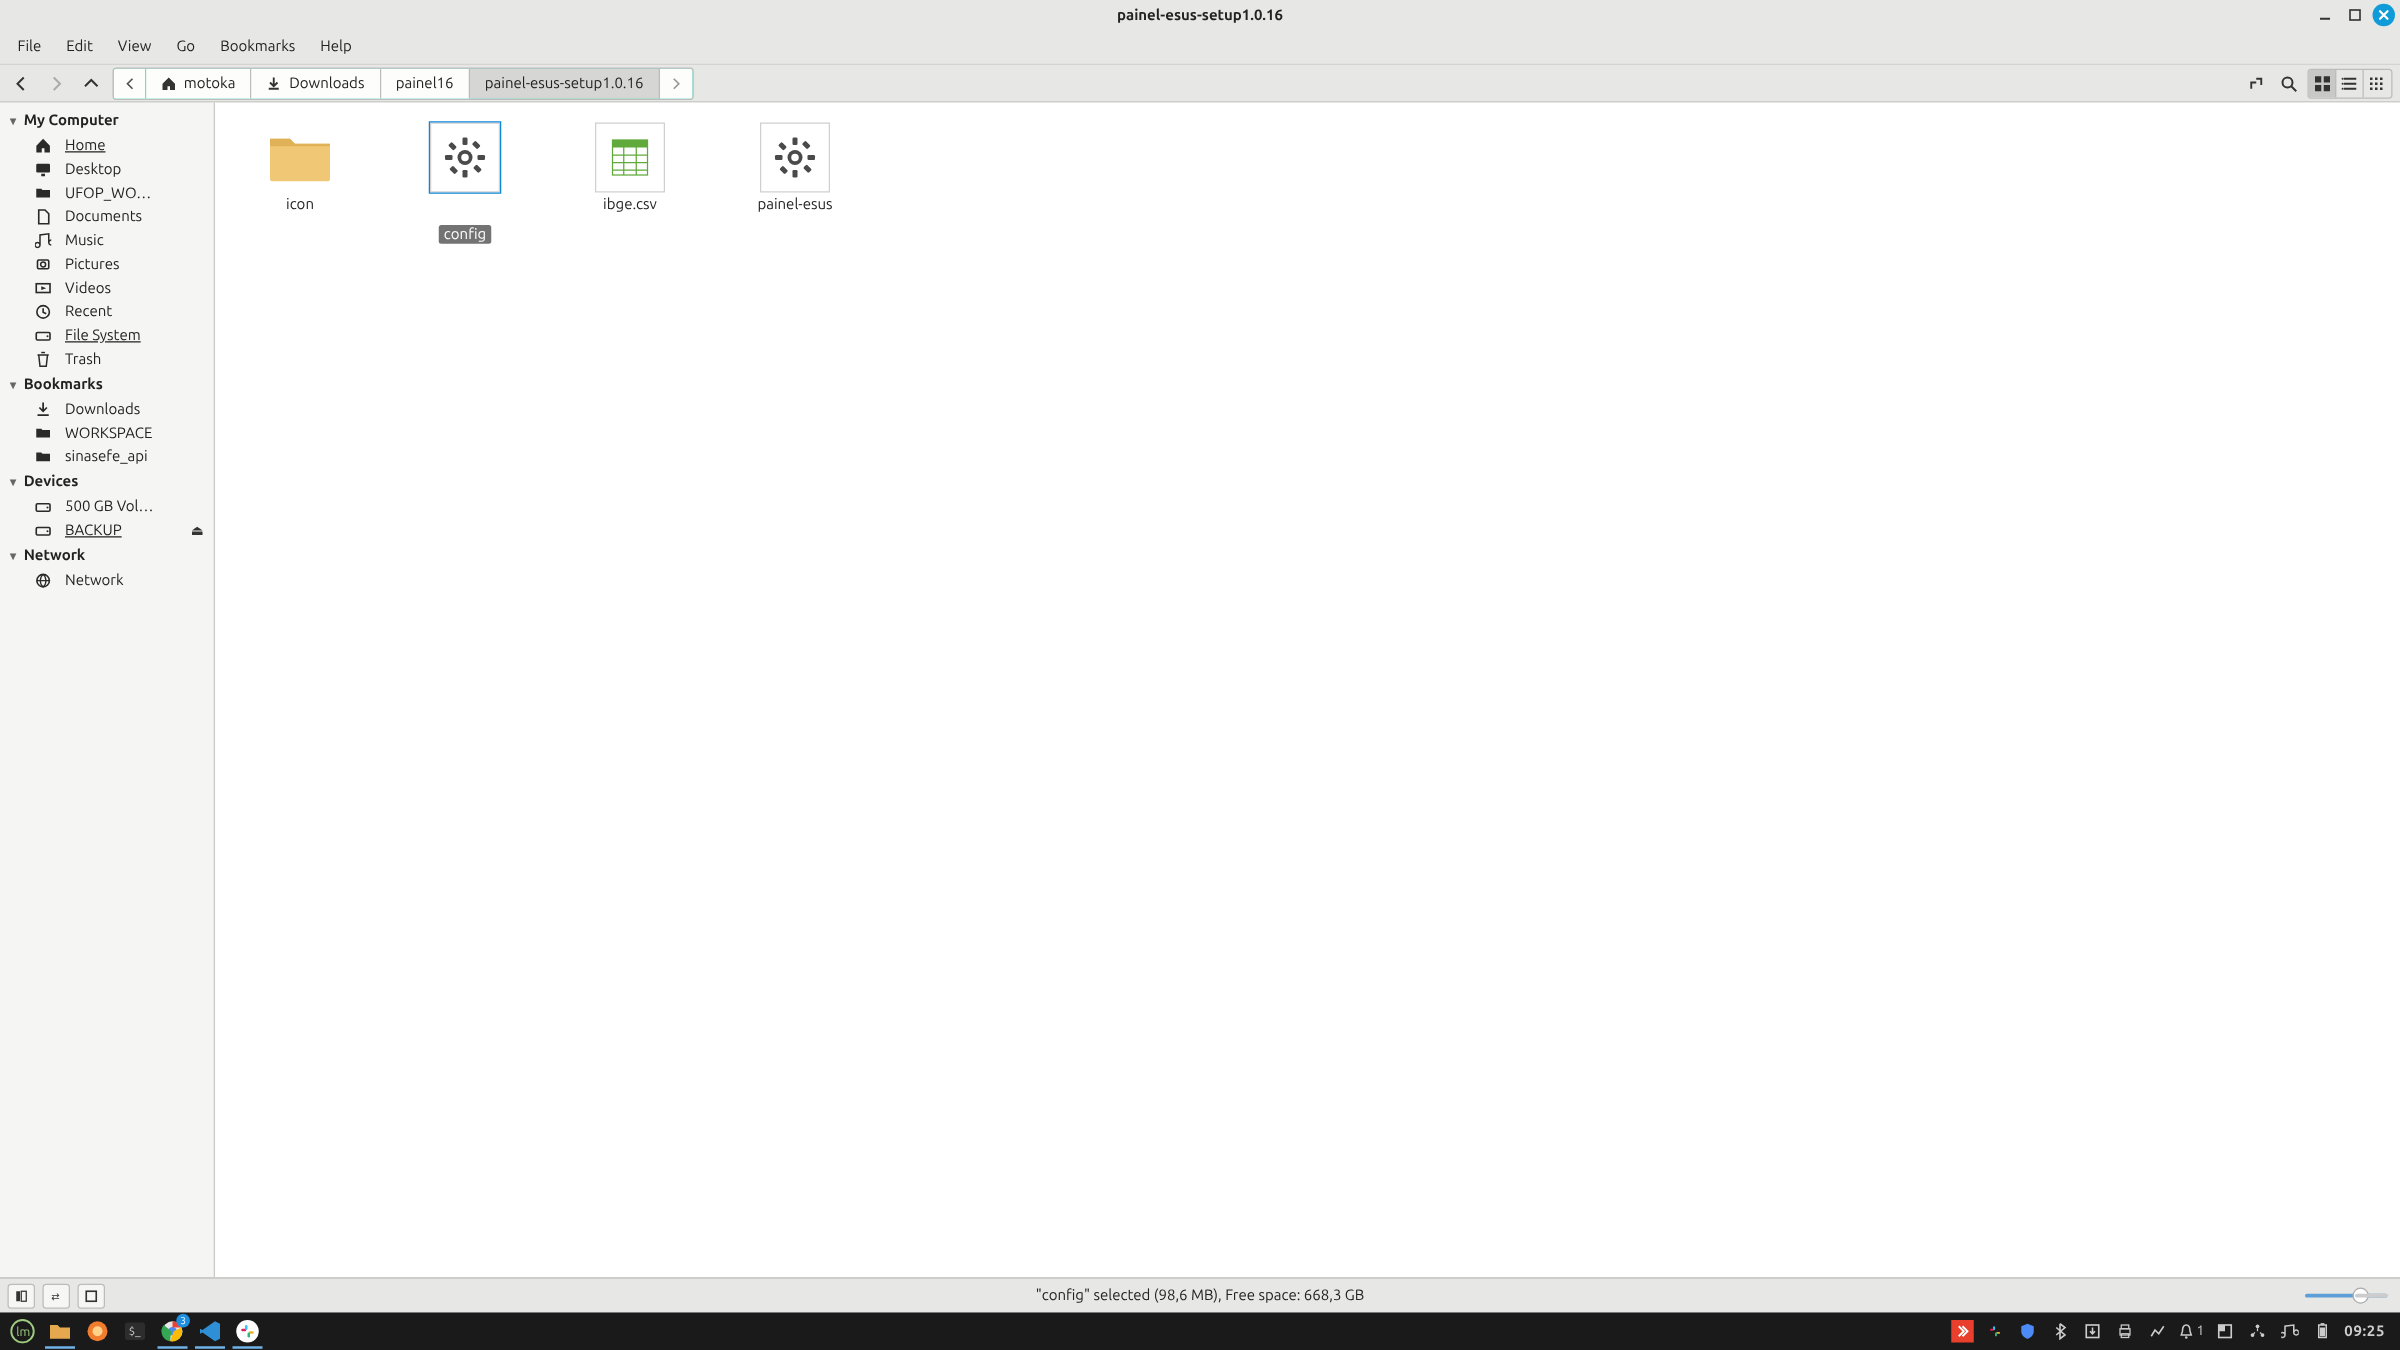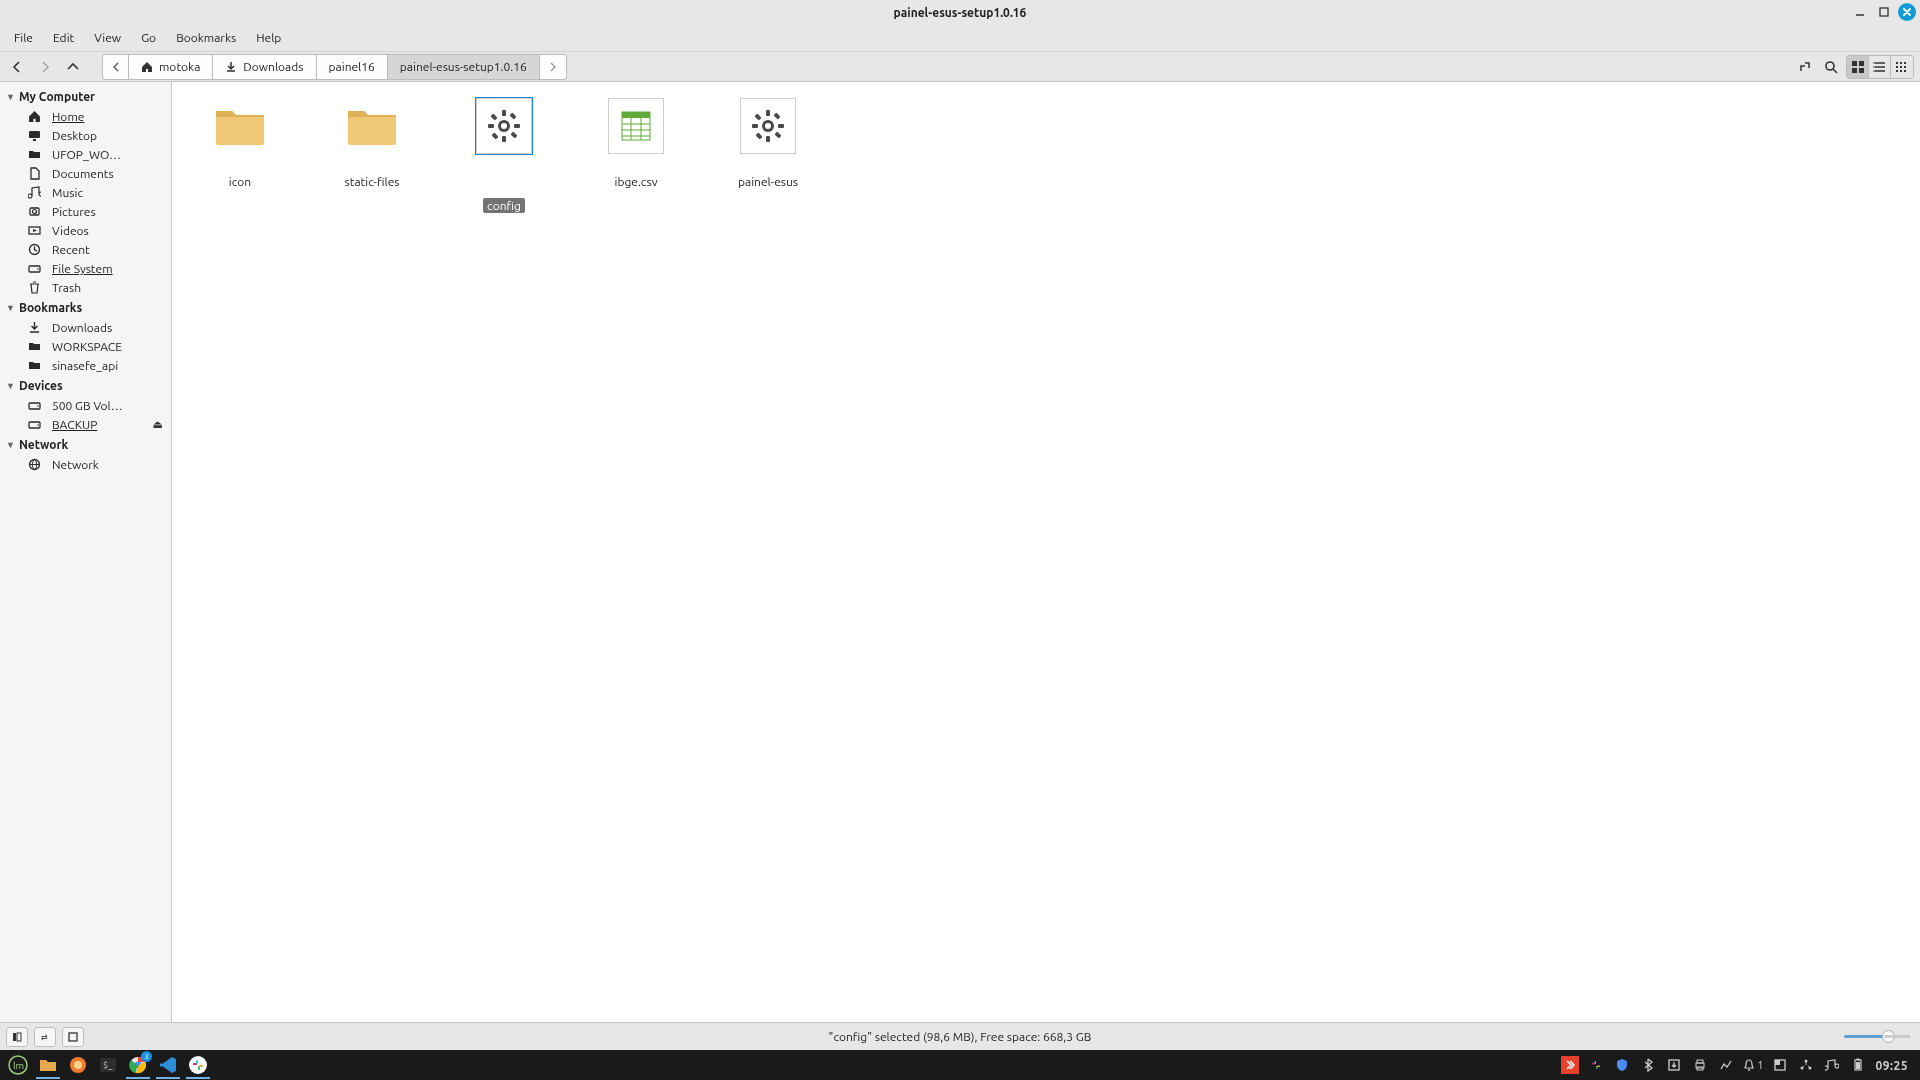--- a/index.html
+++ b/index.html
@@ -9,42 +9,42 @@
 .titlebar .win-controls { position: absolute; right: 4px; top: 2px; display: flex; gap: 4px; align-items: center; }
 .titlebar .win-btn { width: 20px; height: 20px; display:flex; align-items:center; justify-content:center; font-size:12px; color:#333; border-radius:3px; }
 .titlebar .win-btn.close { background:#0f9bd7; border-radius:50%; color:#fff; font-weight:700; width:18px; height:18px; }
 
 .menubar { height: 28px; background:#e7e7e5; display:flex; align-items:center; padding:0 6px; gap: 4px; font-size:12px; color:#222; border-bottom:1px solid #d4d4d2; }
 .menubar .menu-item { padding: 4px 8px; border-radius:3px; }
 
 .toolbar { height: 30px; background:#e7e7e5; display:flex; align-items:center; padding:0 6px; gap:6px; border-bottom:1px solid #c5c5c3; }
 .tool-btn { width:22px; height:22px; display:flex; align-items:center; justify-content:center; border-radius:3px; color:#444; }
 .tool-btn.disabled { color:#aaa; }
-.breadcrumb { display:flex; align-items:flex-start; height:26px; border:1px solid #bcbcba; border-radius:3px; overflow:hidden; background:#5eead4;margin-left:12px; }
+.breadcrumb { display:flex; align-items:flex-start; height:26px; border:1px solid #bcbcba; border-radius:3px; overflow:hidden; background:#5eead4; }
 .crumb { height:100%; display:flex; align-items:center; gap:6px; padding:0 12px; font-size:12px; color:#222; border-right:1px solid #bcbcba; background:#fdfdfc; }
 .crumb.nav { padding:0 6px; width:26px; justify-content:center; color:#666; }
 .crumb.active { background:#d6d6d4; }
 .crumb.last-nav { border-right:none; }
 .toolbar-right { margin-left:auto; display:flex; align-items:center; gap:4px; }
 .view-group { display:flex; border:1px solid #bcbcba; border-radius:3px; overflow:hidden; }
 .view-group .tool-btn { border-right:1px solid #bcbcba; border-radius:0; }
 .view-group .tool-btn:last-child { border-right:none; }
 .view-group .tool-btn.active { background:#c8c8c6; }
 
 .body { display:flex; height: calc(1080px - 24px - 28px - 30px - 28px - 30px); background:#fff; }
 .sidebar { width: 172px; background:#f5f5f3; border-right:1px solid #c9c9c7; overflow-y:auto; padding:4px 0; }
 .sb-header { display:flex; align-items:center; gap:4px; padding:4px 6px; font-size:12px; font-weight:700; color:#222; }
 .sb-header .tri { font-size:9px; color:#666; }
 .sb-item { display:flex; align-items:center; gap:8px; padding:3px 6px 3px 28px; font-size:12px; color:#222; position:relative; }
 .sb-item .ico { width:16px; text-align:center; color:#333; font-size:12px; }
 .sb-item .lbl.underlined { text-decoration:underline; }
 .sb-item .eject { position:absolute; right:8px; color:#333; font-size:11px; }
 
 .files { flex:1; background:#fff; padding:12px 18px; display:flex; flex-wrap:wrap; align-content:flex-start; gap: 10px 32px; }
-.file { width:100px; display:flex; flex-direction:column; align-items:center; gap:20px; padding:4px; }
+.file { width:100px; display:flex; flex-direction:column; align-items:center; gap:2px; padding:4px; }
 .file .thumb { width:56px; height:56px; display:flex; align-items:center; justify-content:center; }
 .file .name { font-size:12px; color:#222; text-align:center; padding:1px 4px; border-radius:2px; max-width:100%; white-space:nowrap; overflow:hidden; text-overflow:ellipsis; }
 .file.selected .name { background:#737373; color:#fff;margin-top:24px; }
 .file.selected .thumb.framed { outline:1px solid #0f87d7; }
 .thumb.framed { background:#fff; border:1px solid #d0d0d0; width:56px; height:56px; }
 
 .statusbar { height:28px; background:#e7e7e5; border-top:1px solid #c5c5c3; display:flex; align-items:center; padding:0 6px; font-size:12px; color:#222; position:relative; }
 .statusbar .left-ctrls { display:flex; gap:6px; }
 .status-btn { width:22px; height:20px; border:1px solid #bcbcba; border-radius:3px; display:flex; align-items:center; justify-content:center; font-size:11px; background:#f6f6f4; }
 .statusbar .status-text { position:absolute; left:50%; transform:translateX(-50%); }
@@ -360,29 +360,20 @@
     <div class="file">
       <div class="thumb">
         <svg width="56" height="46" viewBox="0 0 56 46">
             <path d="M4 8 H20 L24 12 H52 V40 Q52 42 50 42 H6 Q4 42 4 40 Z" fill="#f0c775"></path>
             <path d="M4 8 H20 L24 12 H52 V14 H4 Z" fill="#dfb257"></path>
           </svg>
       </div>
       <div class="name">icon</div>
     </div>
 
-    <div class="file">
-      <div class="thumb">
-        <svg width="56" height="46" viewBox="0 0 56 46">
-            <path d="M4 8 H20 L24 12 H52 V40 Q52 42 50 42 H6 Q4 42 4 40 Z" fill="#f0c775"></path>
-            <path d="M4 8 H20 L24 12 H52 V14 H4 Z" fill="#dfb257"></path>
-          </svg>
-      </div>
-      <div class="name">static-files</div>
-    </div>
 
     <div class="file selected">
       <div class="thumb framed">
         <svg width="40" height="40" viewBox="0 0 40 40">
             <g fill="#4a4a4a">
               <circle cx="20" cy="20" r="6"></circle>
               <g>
                 <rect x="18" y="4" width="4" height="6" rx="1"></rect>
                 <rect x="18" y="30" width="4" height="6" rx="1"></rect>
                 <rect x="4" y="18" width="6" height="4" rx="1"></rect>

